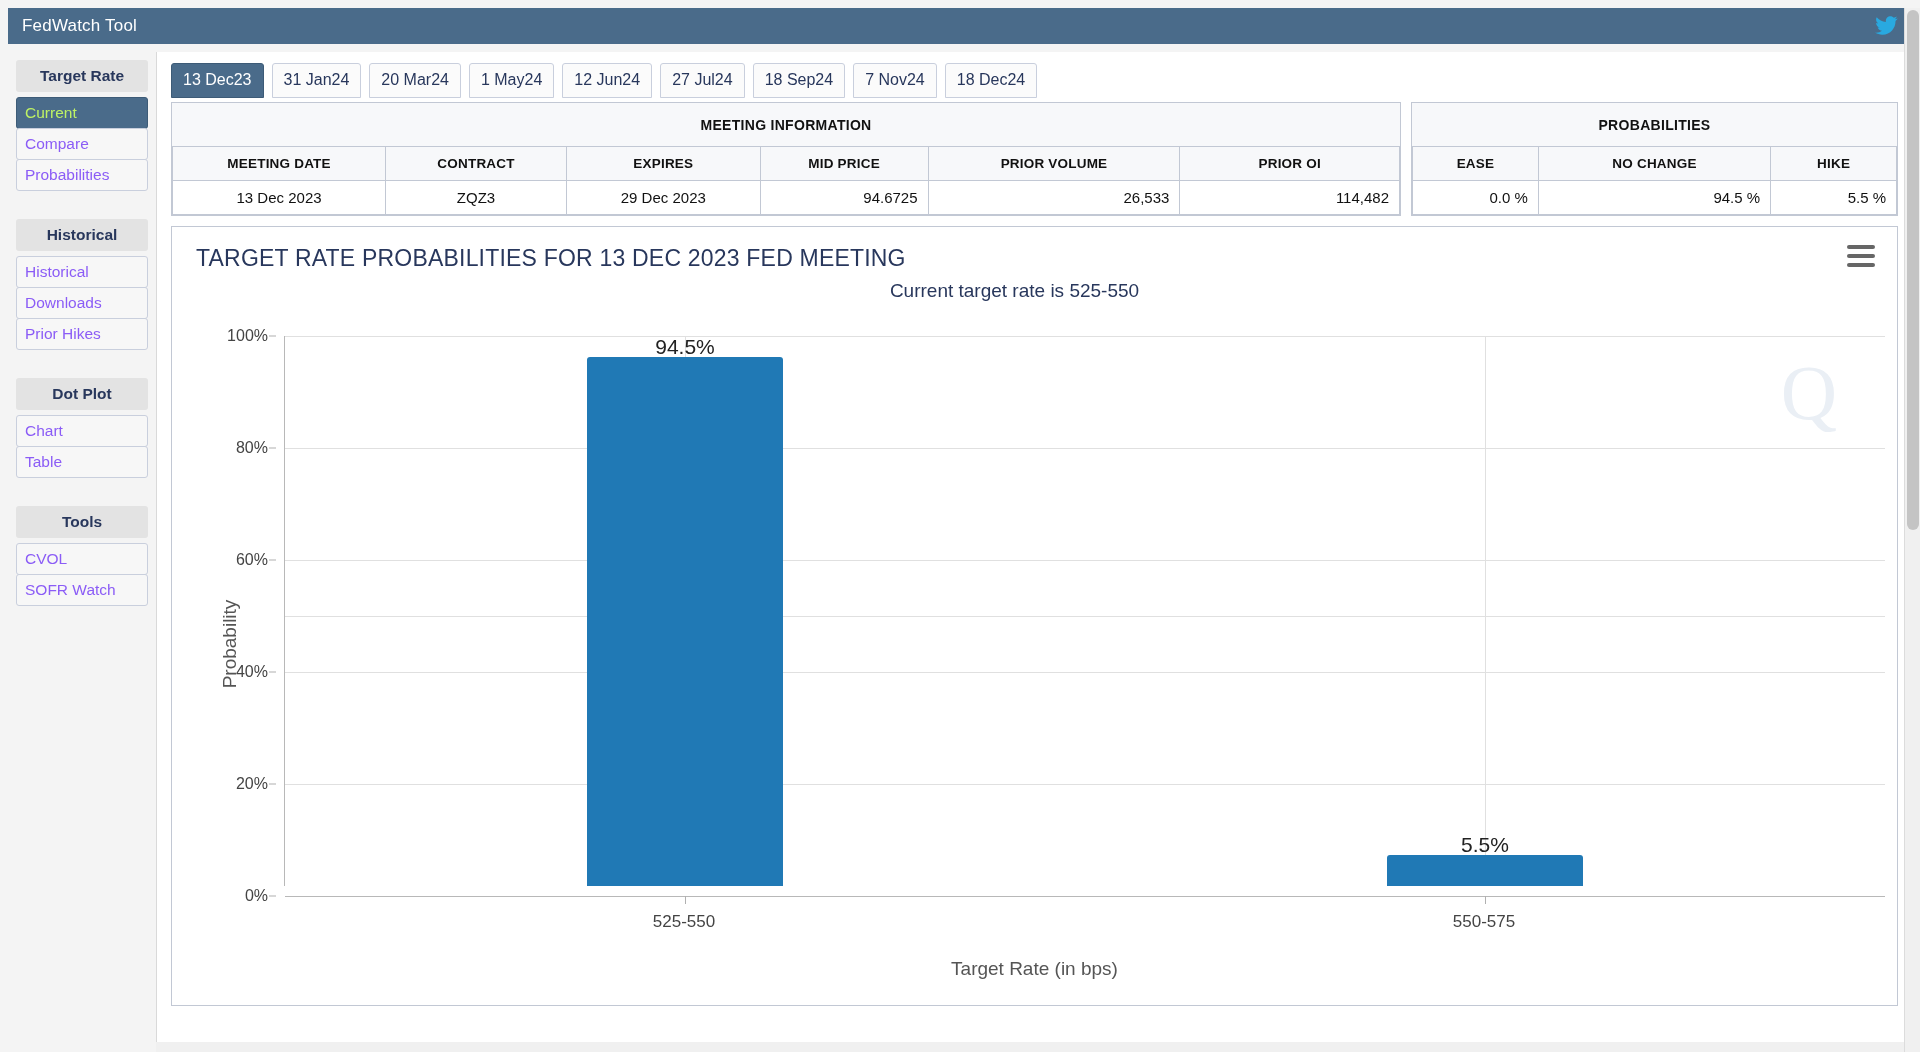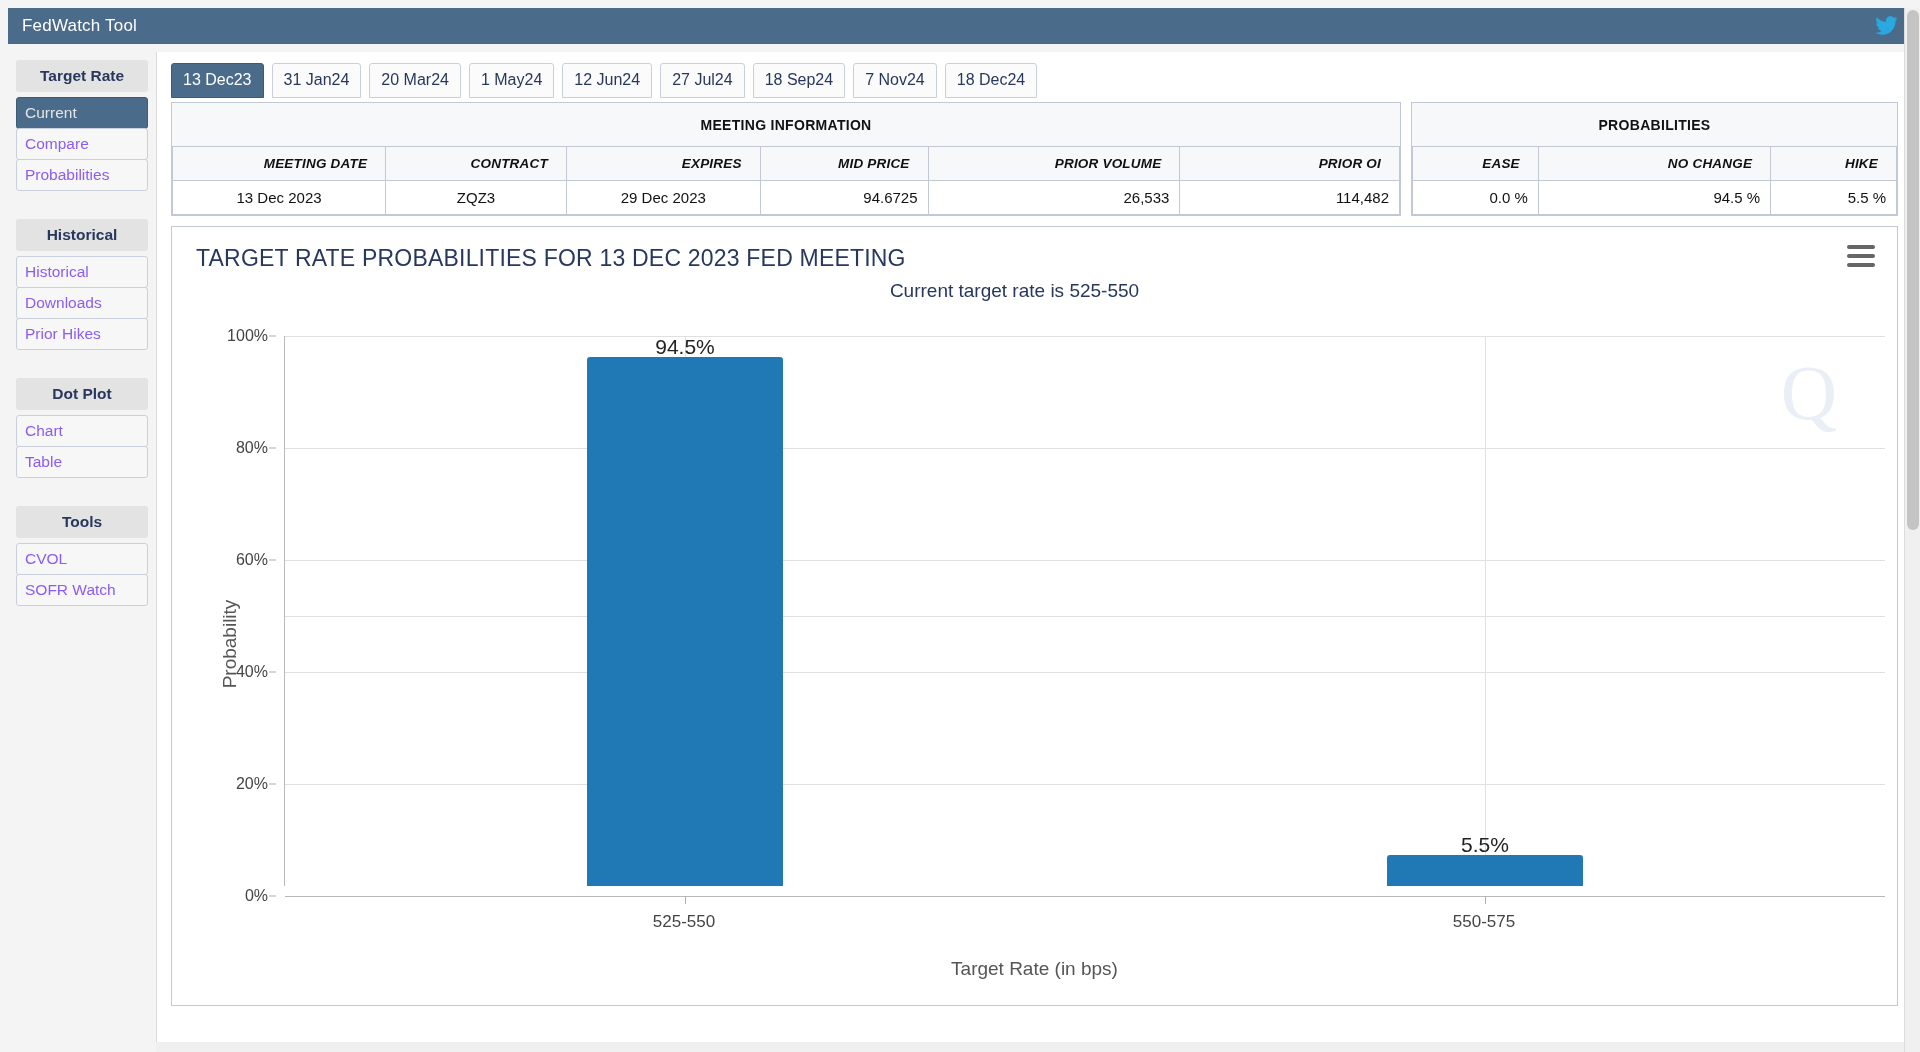--- a/index.html
+++ b/index.html
@@ -65,21 +65,21 @@
     padding: 6px 8px;
     border-radius: 3px;
     margin-top: -1px;
     cursor: pointer;
     white-space: nowrap;
     overflow: hidden;
   }
   .side-item.active {
     background: #4a6b8a;
     border-color: #3d5b77;
-    color: #e5e5e5;
+    color: #bef264;
   }
 
   
   #content {
     position: absolute;
     left: 156px; top: 52px;
     width: 1756px;
     height: 1000px;
     background: #ffffff;
     border-left: 1px solid #d9d9d9;
@@ -132,26 +132,25 @@
   table.grid {
     width: 100%;
     border-collapse: collapse;
     table-layout: fixed;
   }
   table.grid th {
     font-size: 13.5px;
     font-weight: bold;
     color: #111;
     background: #f7f8fa;
-    padding: 9px 18px;
+    padding: 9px 11px;
     border: 1px solid #c2c8d4;
     border-top: none;
-    text-align: right;
+    text-align: center;
     letter-spacing: .2px;
-    font-style: italic;
   }
   table.grid td {
     font-size: 15px;
     color: #111;
     background: #ffffff;
     padding: 8px 10px;
     border: 1px solid #c2c8d4;
   }
   td.c { text-align: center; }
   td.r { text-align: right; }

